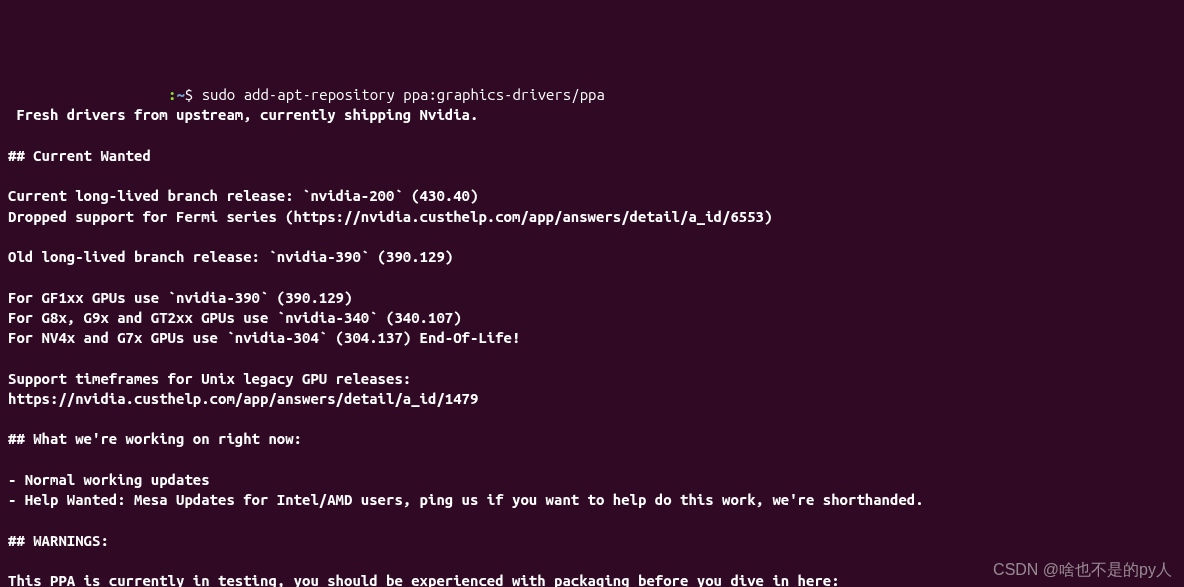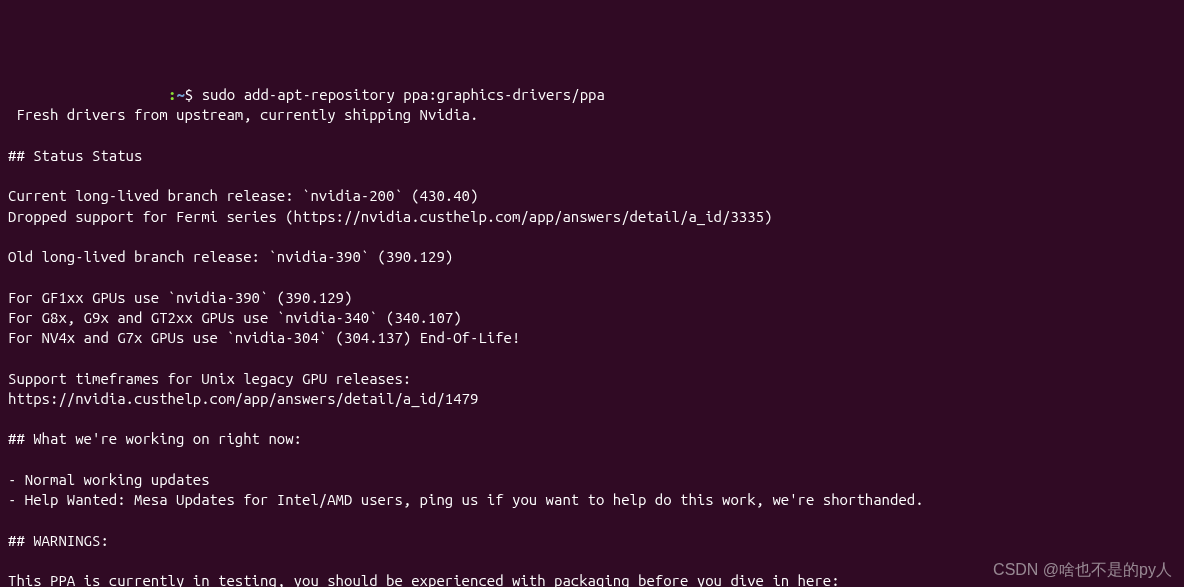--- a/index.html
+++ b/index.html
@@ -30,20 +30,21 @@
     }
     .prompt-dollar {
       color: #ffffff;
     }
     .command {
       color: #ffffff;
       text-align: right;
     }
     .output {
       color: #ffffff;
+      font-weight: bold;
     }
     .watermark {
       position: absolute;
       bottom: 6px;
       right: 12px;
       font-family: Arial, sans-serif;
       font-size: 16px;
       color: rgba(220, 220, 220, 0.6);
     }
     .redacted {
@@ -56,24 +57,24 @@
     }
   </style>
 </head>
 <body>
 
 
 
 <div><span class="redacted"></span><span class="prompt-user">:</span><span class="prompt-path">~</span><span class="prompt-dollar">$ </span><span class="command">sudo add-apt-repository ppa:graphics-drivers/ppa</span>
 <span class="output"> Fresh drivers from upstream, currently shipping Nvidia.</span>
 <span class="output"></span>
-<span class="output">## Status Status</span>
+<span class="output">## Current Wanted</span>
 <span class="output"></span>
 <span class="output">Current long-lived branch release: `nvidia-200` (430.40)</span>
-<span class="output">Dropped support for Fermi series (https://nvidia.custhelp.com/app/answers/detail/a_id/3335)</span>
+<span class="output">Dropped support for Fermi series (https://nvidia.custhelp.com/app/answers/detail/a_id/6553)</span>
 <span class="output"></span>
 <span class="output">Old long-lived branch release: `nvidia-390` (390.129)</span>
 <span class="output"></span>
 <span class="output">For GF1xx GPUs use `nvidia-390` (390.129)</span>
 <span class="output">For G8x, G9x and GT2xx GPUs use `nvidia-340` (340.107)</span>
 <span class="output">For NV4x and G7x GPUs use `nvidia-304` (304.137) End-Of-Life!</span>
 <span class="output"></span>
 <span class="output">Support timeframes for Unix legacy GPU releases:</span>
 <span class="output">https://nvidia.custhelp.com/app/answers/detail/a_id/1479</span>
 <span class="output"></span>

